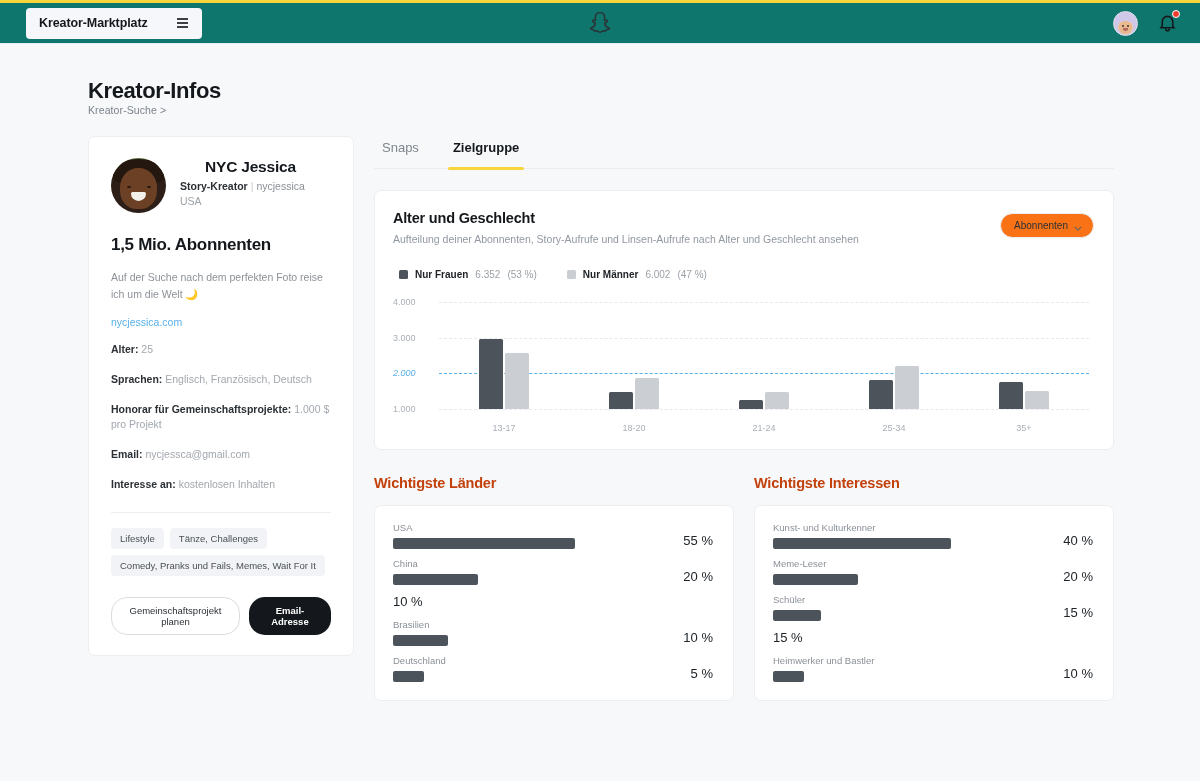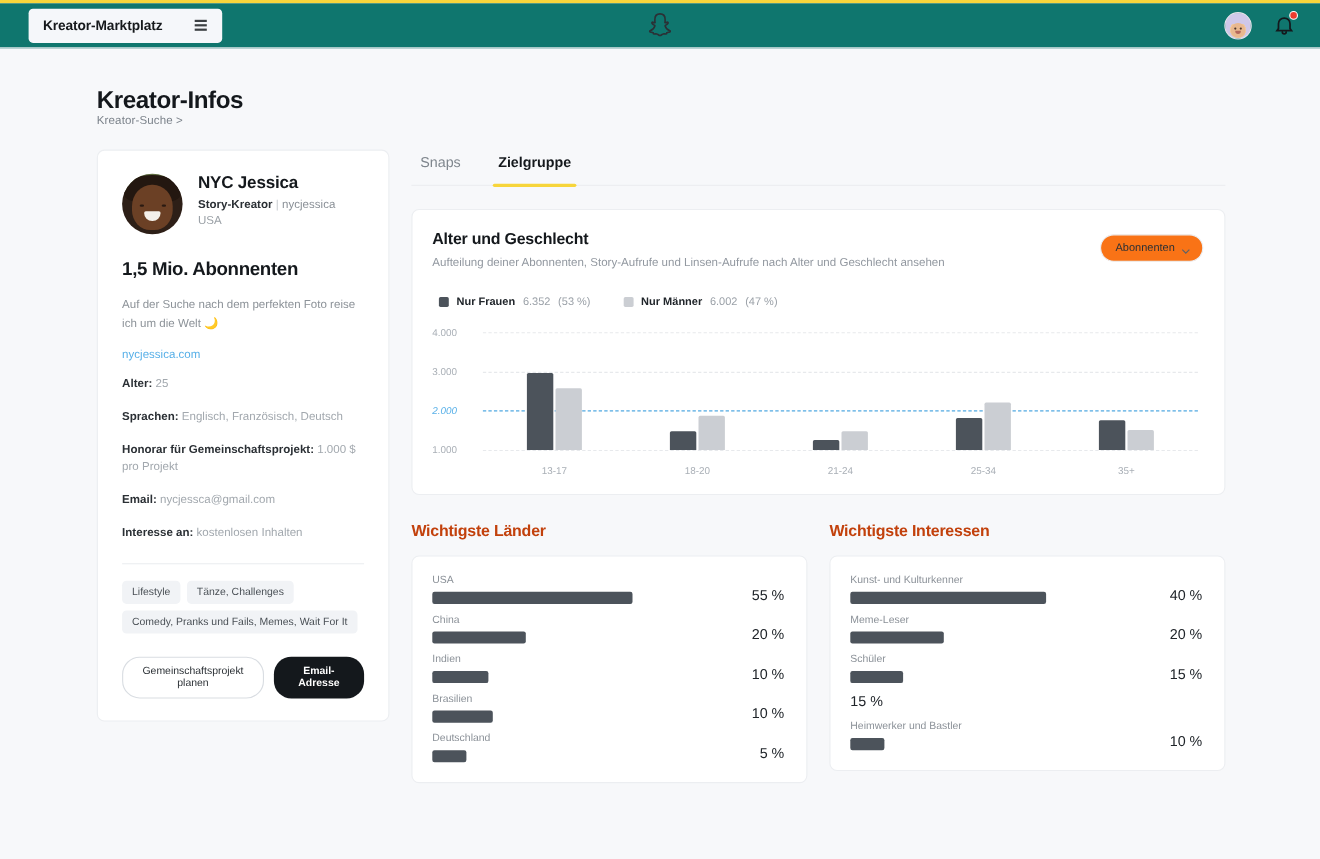--- a/index.html
+++ b/index.html
@@ -63,21 +63,21 @@
     background: linear-gradient(160deg,#5d6b3f 0 22%, #2d1f17 23% 100%); position: relative;
   }
   #profile-pic .pface { position:absolute; left:16%; top:18%; width:68%; height:74%;
     background:#6b4025; border-radius:48% 48% 44% 44%; }
   #profile-pic .phair { position:absolute; left:4%; top:2%; width:92%; height:46%;
     background:#231710; border-radius:50% 50% 28% 28%; }
   #profile-pic .psmile { position:absolute; left:37%; top:62%; width:26%; height:9px;
     background:#f4f0ea; border-radius: 2px 2px 9px 9px; }
   #profile-pic .peye { position:absolute; top:50%; width:4px; height:2.6px; background:#2a1a12; border-radius:50%; }
   #profile-pic .peye.l { left:29%; } #profile-pic .peye.r { right:27%; }
-  #profile-name { font-size: 15.5px; font-weight: bold; color: #14181c; letter-spacing: -0.2px; }
+  #profile-name { font-size: 15.5px; font-weight: bold; color: #14181c; letter-spacing: -0.2px; margin-left: 25px; }
   #profile-role { font-size: 10.5px; margin-top: 4px; color: #8a9097; }
   #profile-role b { color: #2b3035; font-weight: bold; }
   #profile-role .sep { color: #c8ccd1; margin: 0 3px; }
   #profile-country { font-size: 10.5px; color: #9aa0a6; margin-top: 3px; }
   #subs { font-size: 17px; font-weight: bold; color: #14181c; margin-top: 22px; letter-spacing: -0.3px; }
   #bio { font-size: 10.5px; color: #8c9298; line-height: 1.58; margin-top: 14px; }
   #website { font-size: 10.5px; color: #58b0e8; margin-top: 14px; }
   .kv { font-size: 10.5px; color: #a2a8ae; margin-top: 14px; line-height: 1.5; }
   .kv b { color: #2b3035; font-weight: bold; }
   #card-divider { height: 1px; background: #eceef1; margin: 19px 0 15px 0; }
@@ -228,21 +228,21 @@
 
       <div class="kv">
         <b>Alter:</b>
         <span>25</span>
       </div>
       <div class="kv">
         <b>Sprachen:</b>
         <span>Englisch, Französisch, Deutsch</span>
       </div>
       <div class="kv">
-        <b>Honorar für Gemeinschaftsprojekt:</b>
+        <b>Honorar für Gemeinschaftsprojekte:</b>
         <span>1.000 $ pro Projekt</span>
       </div>
       <div class="kv">
         <b>Email:</b>
         <span>nycjessca@gmail.com</span>
       </div>
       <div class="kv">
         <b>Interesse an:</b>
         <span>kostenlosen Inhalten</span>
       </div>
@@ -351,26 +351,20 @@
               <div class="stat-row">
                 <div class="stat-left">
                   <div class="stat-label">China</div>
                   <div class="stat-track">
                     <div class="stat-fill" style="width: 85px;"></div>
                   </div>
                 </div>
                 <div class="stat-pct">20 %</div>
               </div>
               <div class="stat-row">
-                <div class="stat-left">
-                  <div class="stat-label">Indien</div>
-                  <div class="stat-track">
-                    <div class="stat-fill" style="width: 51px;"></div>
-                  </div>
-                </div>
                 <div class="stat-pct">10 %</div>
               </div>
               <div class="stat-row">
                 <div class="stat-left">
                   <div class="stat-label">Brasilien</div>
                   <div class="stat-track">
                     <div class="stat-fill" style="width: 55px;"></div>
                   </div>
                 </div>
                 <div class="stat-pct">10 %</div>

